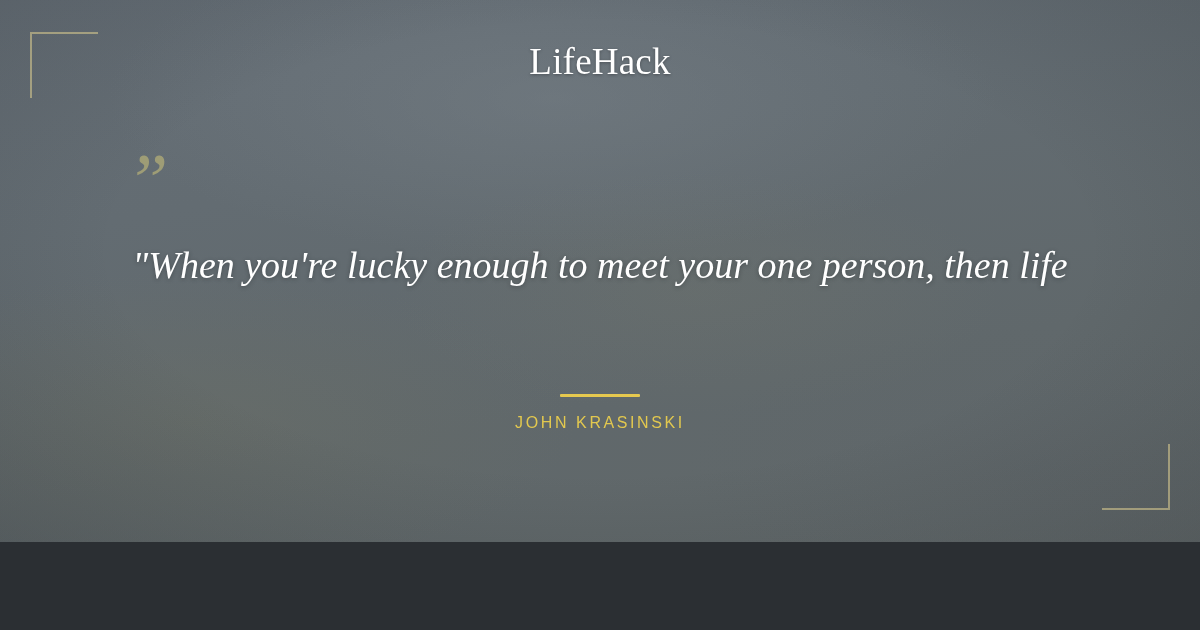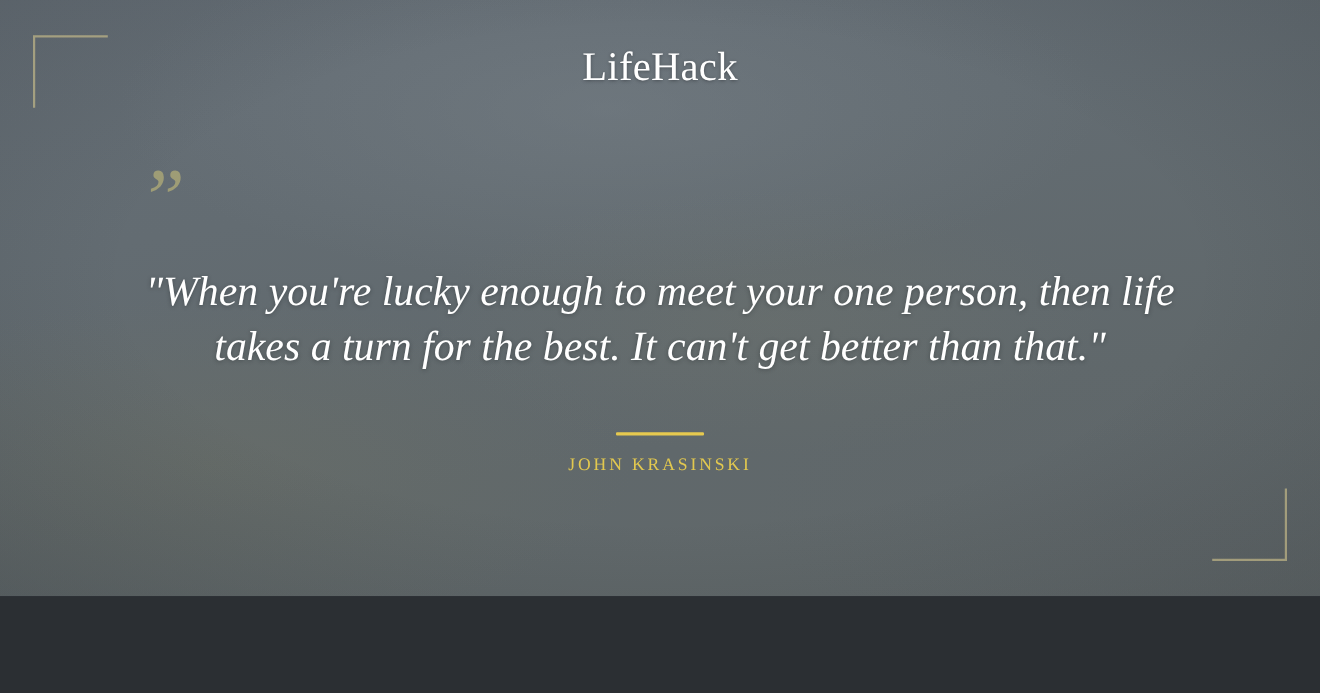--- a/index.html
+++ b/index.html
@@ -129,21 +129,21 @@
     border-radius: 1px;
   }
 
   
   .author {
     position: absolute;
     top: 414px;
     left: 0;
     right: 0;
     text-align: center;
-    font-family: Liberation Serif, serif;
+    font-family: Liberation Sans, sans-serif;
     font-size: 16px;
     font-weight: 400;
     letter-spacing: 2.6px;
     color: #e2c84f;
     text-transform: uppercase;
   }
 </style>
 </head>
 <body>
 
@@ -158,21 +158,20 @@
 
   <div class="corner corner-tl"></div>
   <div class="corner corner-br"></div>
 
   <div class="logo">LifeHack</div>
 
   <div class="deco-quote">”</div>
 
   <div class="quote">
     <span class="quote-line">"When you're lucky enough to meet your one person, then life</span>
-    <span class="quote-line">takes a turn for the best. It can't get better than that."</span>
   </div>
 
   <div class="divider-wrap">
     <span class="divider"></span>
   </div>
 
   <div class="author">JOHN KRASINSKI</div>
 
 </div>
 

